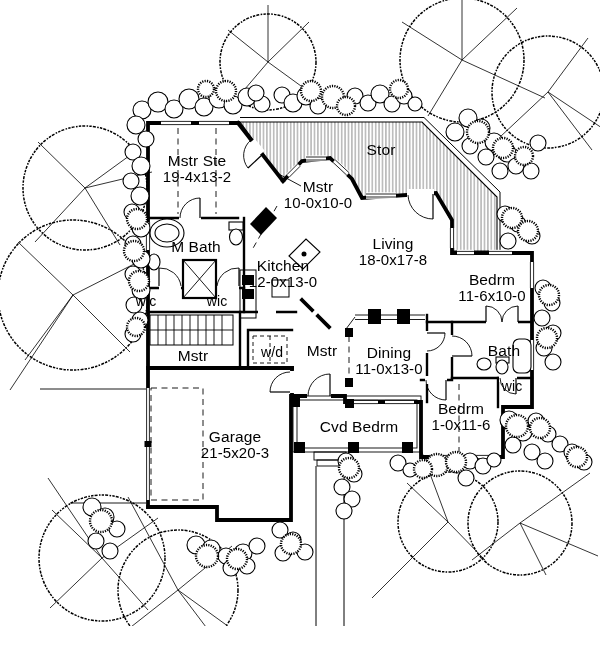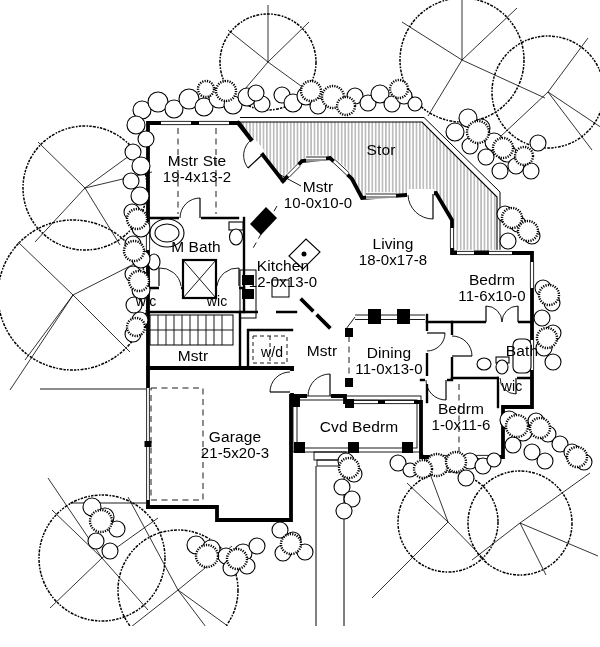--- a/index.html
+++ b/index.html
@@ -373,21 +373,21 @@
   <span class="dims">12-0x13-0</span>
 </div>
 <div class="lbl" style="left:393px;top:252px">
   <span class="nm">Living</span>
   <span class="dims">18-0x17-8</span>
 </div>
 <div class="lbl" style="left:492px;top:288px">
   <span class="nm">Bedrm</span>
   <span class="dims">11-6x10-0</span>
 </div>
-<div class="lbl" style="left:522px;top:351px">
+<div class="lbl" style="left:504px;top:351px">
   <span class="nm">Bath</span>
 
 </div>
 <div class="lbl small" style="left:512px;top:386px">
   <span class="nm">wic</span>
 
 </div>
 <div class="lbl" style="left:461px;top:417px">
   <span class="nm">Bedrm</span>
   <span class="dims">1-0x11-6</span>

